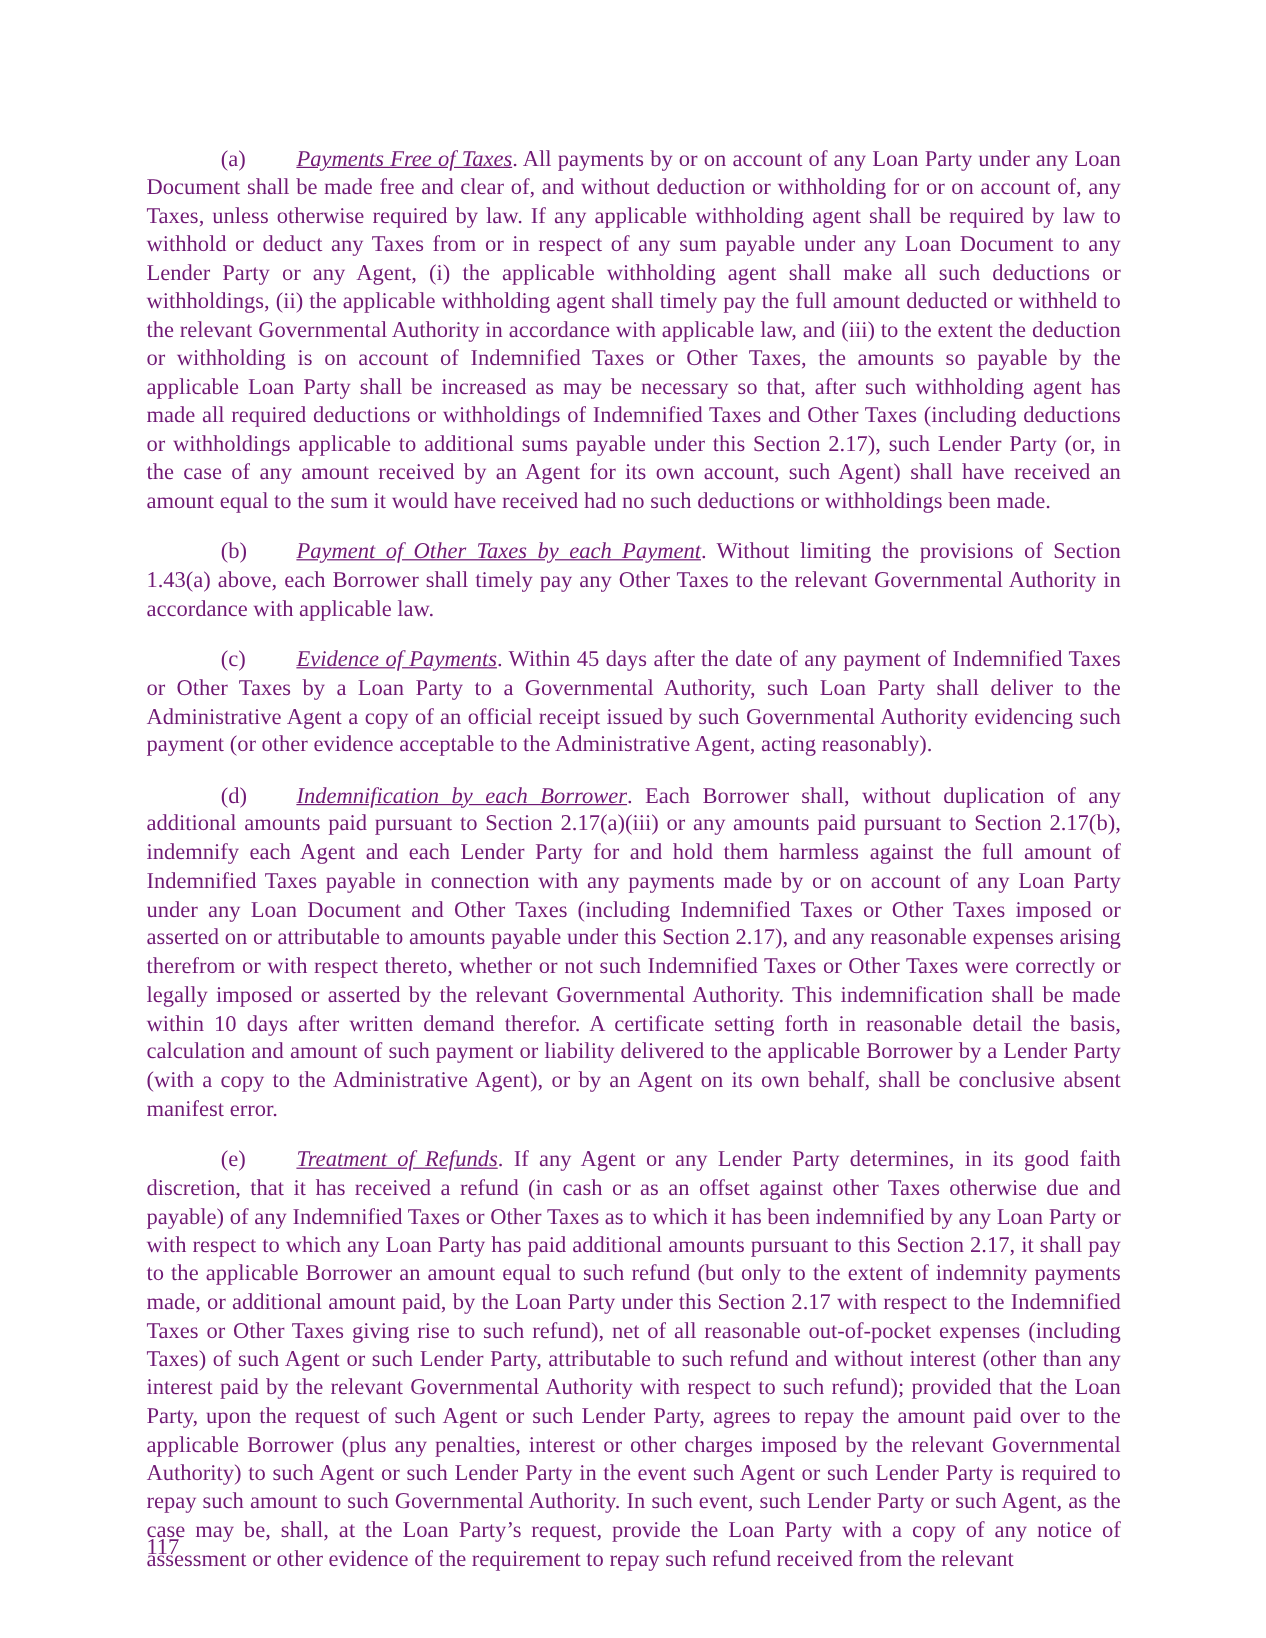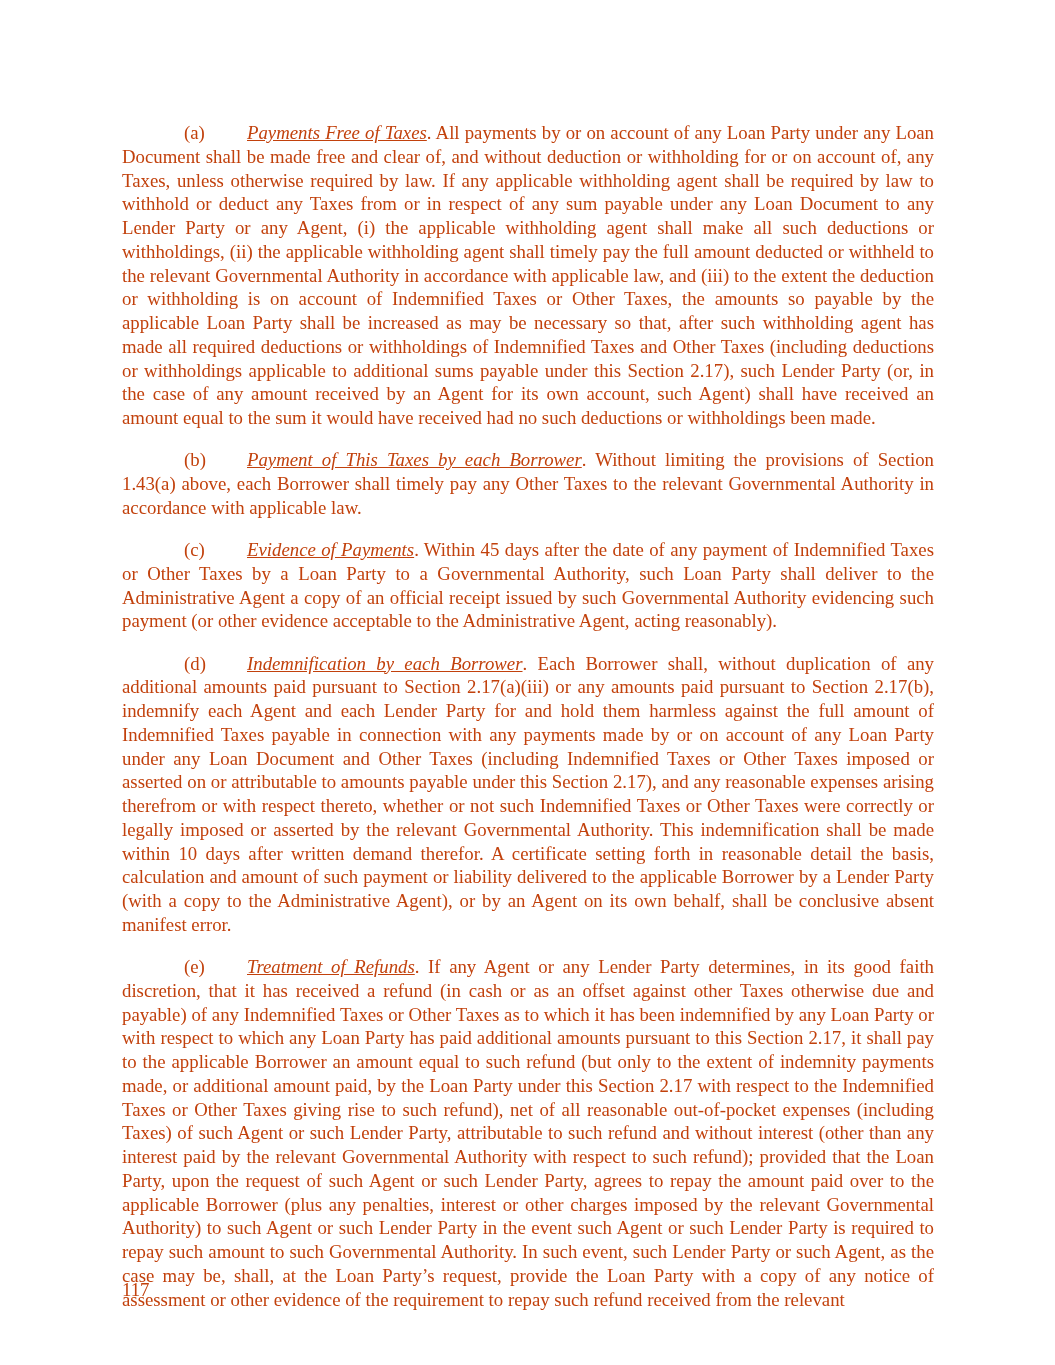--- a/index.html
+++ b/index.html
@@ -5,21 +5,21 @@
   html, body {
     margin: 0;
     padding: 0;
     background: #ffffff;
   }
   .page {
     position: relative;
     width: 1055px;
     height: 1365px;
     background: #ffffff;
-    color: #c2410c;
+    color: #701a75;
     font-family: "Liberation Serif", "DejaVu Serif", serif;
     font-size: 18.8px;
     line-height: 23.75px;
     overflow: hidden;
   }
   .content {
     position: absolute;
     top: 121px;
     left: 122px;
     width: 812px;
@@ -48,21 +48,21 @@
   }
 </style>
 </head>
 <body>
 
 <div class="page">
   <div class="content">
 
     <p class="para"><span class="plabel">(a)</span><span class="phead">Payments Free of Taxes</span><span>. All payments by or on account of any Loan Party under any Loan Document shall be made free and clear of, and without deduction or withholding for or on account of, any Taxes, unless otherwise required by law. If any applicable withholding agent shall be required by law to withhold or deduct any Taxes from or in respect of any sum payable under any Loan Document to any Lender Party or any Agent, (i) the applicable withholding agent shall make all such deductions or withholdings, (ii) the applicable withholding agent shall timely pay the full amount deducted or withheld to the relevant Governmental Authority in accordance with applicable law, and (iii) to the extent the deduction or withholding is on account of Indemnified Taxes or Other Taxes, the amounts so payable by the applicable Loan Party shall be increased as may be necessary so that, after such withholding agent has made all required deductions or withholdings of Indemnified Taxes and Other Taxes (including deductions or withholdings applicable to additional sums payable under this Section 2.17), such Lender Party (or, in the case of any amount received by an Agent for its own account, such Agent) shall have received an amount equal to the sum it would have received had no such deductions or withholdings been made.</span></p>
 
-    <p class="para"><span class="plabel">(b)</span><span class="phead">Payment of This Taxes by each Borrower</span><span>. Without limiting the provisions of Section 1.43(a) above, each Borrower shall timely pay any Other Taxes to the relevant Governmental Authority in accordance with applicable law.</span></p>
+    <p class="para"><span class="plabel">(b)</span><span class="phead">Payment of Other Taxes by each Payment</span><span>. Without limiting the provisions of Section 1.43(a) above, each Borrower shall timely pay any Other Taxes to the relevant Governmental Authority in accordance with applicable law.</span></p>
 
     <p class="para"><span class="plabel">(c)</span><span class="phead">Evidence of Payments</span><span>. Within 45 days after the date of any payment of Indemnified Taxes or Other Taxes by a Loan Party to a Governmental Authority, such Loan Party shall deliver to the Administrative Agent a copy of an official receipt issued by such Governmental Authority evidencing such payment (or other evidence acceptable to the Administrative Agent, acting reasonably).</span></p>
 
     <p class="para"><span class="plabel">(d)</span><span class="phead">Indemnification by each Borrower</span><span>. Each Borrower shall, without duplication of any additional amounts paid pursuant to Section 2.17(a)(iii) or any amounts paid pursuant to Section 2.17(b), indemnify each Agent and each Lender Party for and hold them harmless against the full amount of Indemnified Taxes payable in connection with any payments made by or on account of any Loan Party under any Loan Document and Other Taxes (including Indemnified Taxes or Other Taxes imposed or asserted on or attributable to amounts payable under this Section 2.17), and any reasonable expenses arising therefrom or with respect thereto, whether or not such Indemnified Taxes or Other Taxes were correctly or legally imposed or asserted by the relevant Governmental Authority. This indemnification shall be made within 10 days after written demand therefor. A certificate setting forth in reasonable detail the basis, calculation and amount of such payment or liability delivered to the applicable Borrower by a Lender Party (with a copy to the Administrative Agent), or by an Agent on its own behalf, shall be conclusive absent manifest error.</span></p>
 
     <p class="para"><span class="plabel">(e)</span><span class="phead">Treatment of Refunds</span><span>. If any Agent or any Lender Party determines, in its good faith discretion, that it has received a refund (in cash or as an offset against other Taxes otherwise due and payable) of any Indemnified Taxes or Other Taxes as to which it has been indemnified by any Loan Party or with respect to which any Loan Party has paid additional amounts pursuant to this Section 2.17, it shall pay to the applicable Borrower an amount equal to such refund (but only to the extent of indemnity payments made, or additional amount paid, by the Loan Party under this Section 2.17 with respect to the Indemnified Taxes or Other Taxes giving rise to such refund), net of all reasonable out-of-pocket expenses (including Taxes) of such Agent or such Lender Party, attributable to such refund and without interest (other than any interest paid by the relevant Governmental Authority with respect to such refund); </span><span class="uline">provided</span><span> that the Loan Party, upon the request of such Agent or such Lender Party, agrees to repay the amount paid over to the applicable Borrower (plus any penalties, interest or other charges imposed by the relevant Governmental Authority) to such Agent or such Lender Party in the event such Agent or such Lender Party is required to repay such amount to such Governmental Authority. In such event, such Lender Party or such Agent, as the case may be, shall, at the Loan Party’s request, provide the Loan Party with a copy of any notice of assessment or other evidence of the requirement to repay such refund received from the relevant</span></p>
 
   </div>
 
   <div class="pageno">117</div>

